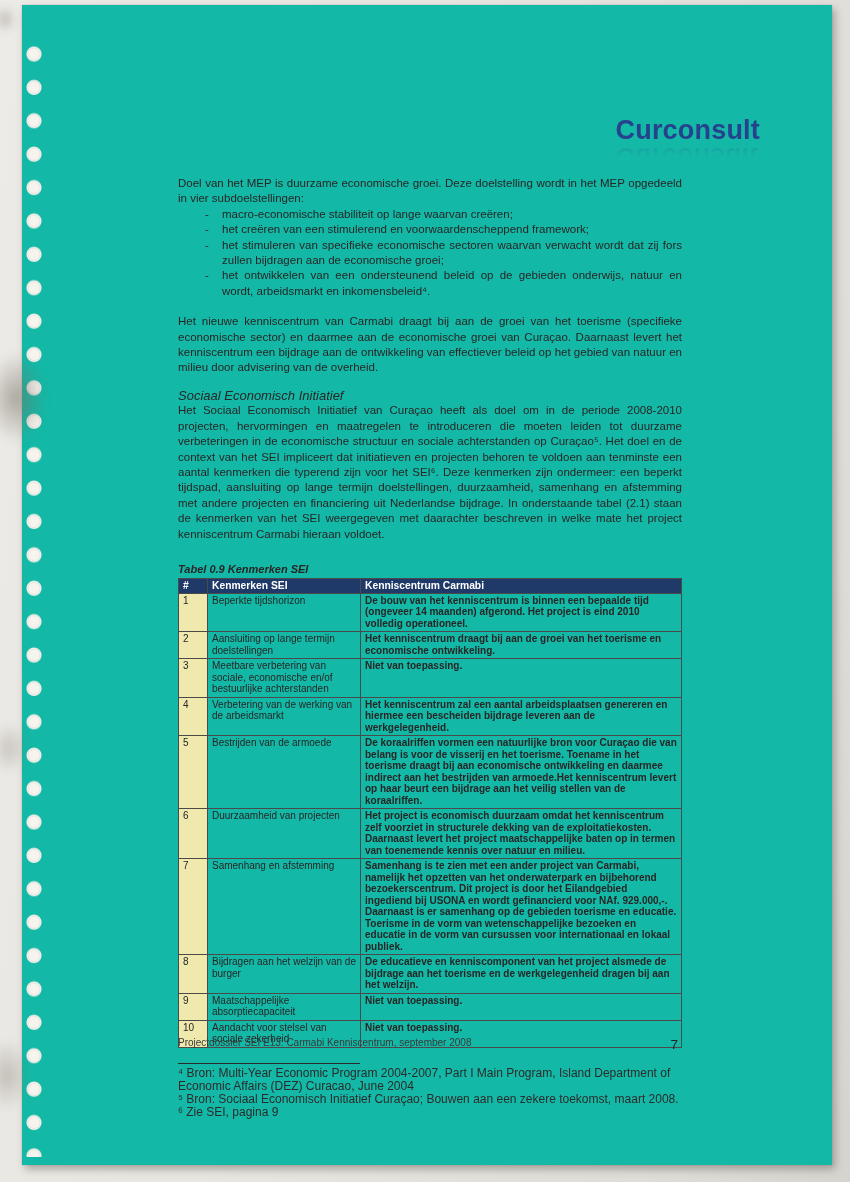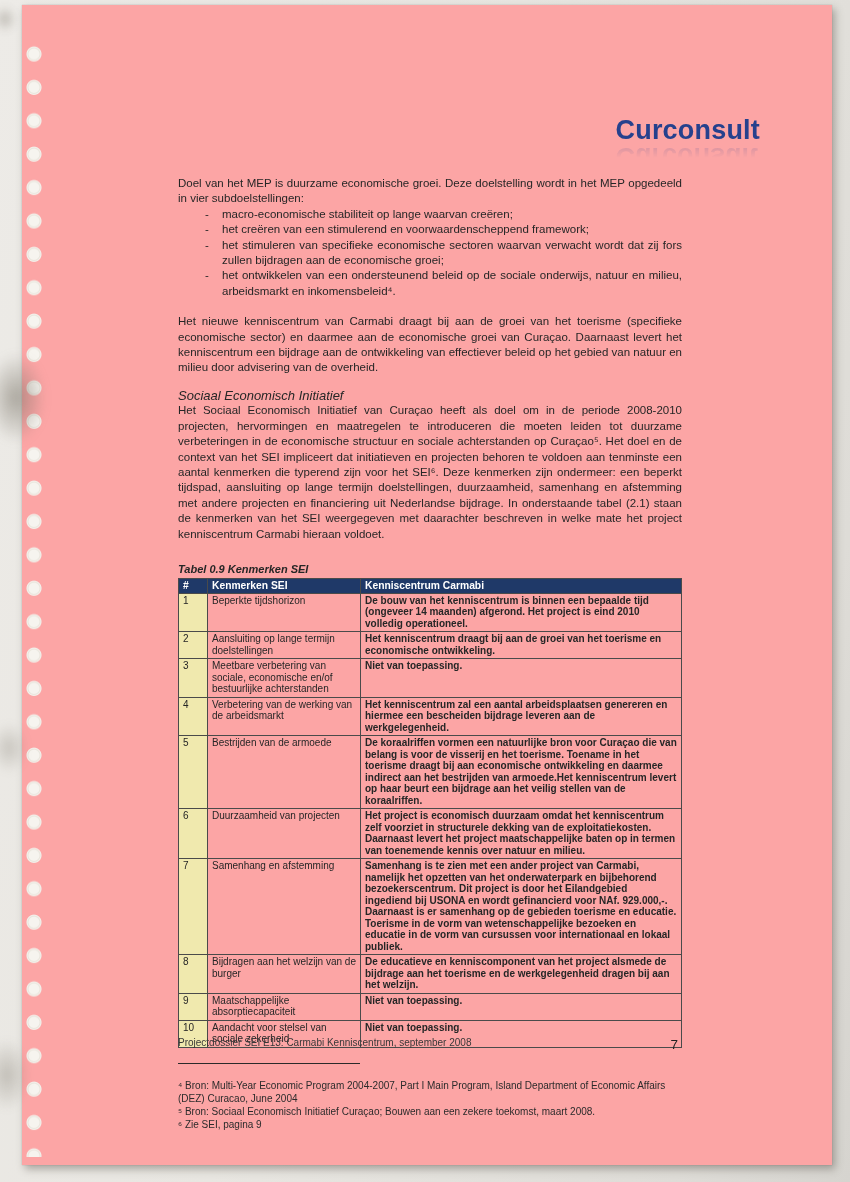--- a/index.html
+++ b/index.html
@@ -10,21 +10,21 @@
   }
   .smudge { position:absolute; border-radius:50%; filter:blur(4px); z-index:3;
     background: radial-gradient(ellipse at center, rgba(118,112,100,0.55) 0%, rgba(118,112,100,0) 70%); }
   .s1 { left:-14px; top:352px; width:60px; height:92px; }
   .s2 { left:-10px; top:722px; width:38px; height:52px; opacity:.55; }
   .s3 { left:-16px; top:1038px; width:46px; height:74px; opacity:.65; }
   .s4 { left:-6px;  top:6px;   width:22px; height:26px; opacity:.8; }
 
   .paper {
     position:absolute; left:22px; top:5px; width:810px; height:1160px; z-index:1;
-    background:#fca5a5;
+    background:#14b8a6;
     box-shadow: 3px 4px 8px rgba(88,83,74,0.45), 0 0 1px rgba(0,0,0,0.25);
   }
   .holes {
     position:absolute; left:2px; top:34px; width:24px; height:1118px;
     background-image: radial-gradient(circle at 10px 15px,
       #f6f4ef 0px 5px, #e8e5dc 6px, #f4f2ed 7px, rgba(0,0,0,0) 8px);
     background-size: 24px 33.4px; background-repeat: repeat-y;
   }
 
   .logo { position:absolute; top:110px; right:72px; text-align:left; }
@@ -49,21 +49,21 @@
   table.sei { border-collapse:collapse; width:100%; font-size:10px; line-height:11.5px; text-align:left; }
   table.sei th, table.sei td { border:1px solid #4a4a4a; padding:1px 4px 2px 4px; vertical-align:top; }
   table.sei thead th { background:#1f3968; color:#ffffff; font-size:10.3px; font-weight:bold; padding:1px 4px; }
   td.col-num { background:#f0e9ae; width:20px; }
   td.col-ken { width:144px;margin-left:27px; }
   th.col-num { width:20px; }
   th.col-ken { width:144px; }
   .col-car { white-space:pre-line;font-weight:bold; }
 
   .footnote-rule { margin-top:15px; width:182px; border-top:1.6px solid #2a2a2a; }
-  .footnotes { margin-top:15px; font-size:10px; line-height:13.2px; text-align:left; color:#2b2b2b; }
+  .footnotes { margin-top:3px; font-size:12px; line-height:13.2px; text-align:left; color:#2b2b2b; }
   .footnote { margin:0; }
 
   .footer { position:absolute; left:156px; top:1032px; width:504px;
     display:flex; justify-content:space-between; align-items:flex-start; }
   .footer-doc { font-size:10px; color:#383838; }
   .footer-page { font-size:13.5px; color:#222; margin-right:4px; }
 </style>
 </head>
 <body>
 
@@ -97,21 +97,21 @@
           <span class="li-text">het creëren van een stimulerend en voorwaardenscheppend framework;</span>
         </div>
 
         <div class="dash-item">
           <span class="dash">-</span>
           <span class="li-text">het stimuleren van specifieke economische sectoren waarvan verwacht wordt dat zij fors zullen bijdragen aan de economische groei;</span>
         </div>
 
         <div class="dash-item">
           <span class="dash">-</span>
-          <span class="li-text">het ontwikkelen van een ondersteunend beleid op de sociale onderwijs, natuur en milieu, arbeidsmarkt en inkomensbeleid⁴.</span>
+          <span class="li-text">het ontwikkelen van een ondersteunend beleid op de gebieden onderwijs, natuur en wordt, arbeidsmarkt en inkomensbeleid⁴.</span>
         </div>
       </div>
 
     <p class="para para-2">Het nieuwe kenniscentrum van Carmabi draagt bij aan de groei van het toerisme (specifieke economische sector) en daarmee aan de economische groei van Curaçao. Daarnaast levert het kenniscentrum een bijdrage aan de ontwikkeling van effectiever beleid op het gebied van natuur en milieu door advisering van de overheid.</p>
 
     <div class="section-heading">Sociaal Economisch Initiatief</div>
 
     <p class="para">Het Sociaal Economisch Initiatief van Curaçao heeft als doel om in de periode 2008-2010 projecten, hervormingen en maatregelen te introduceren die moeten leiden tot duurzame verbeteringen in de economische structuur en sociale achterstanden op Curaçao⁵. Het doel en de context van het SEI impliceert dat initiatieven en projecten behoren te voldoen aan tenminste een aantal kenmerken die typerend zijn voor het SEI⁶. Deze kenmerken zijn ondermeer: een beperkt tijdspad, aansluiting op lange termijn doelstellingen, duurzaamheid, samenhang en afstemming met andere projecten en financiering uit Nederlandse bijdrage. In onderstaande tabel (2.1) staan de kenmerken van het SEI weergegeven met daarachter beschreven in welke mate het project kenniscentrum Carmabi hieraan voldoet.</p>
 
     <div class="table-caption">Tabel 0.9 Kenmerken SEI</div>

